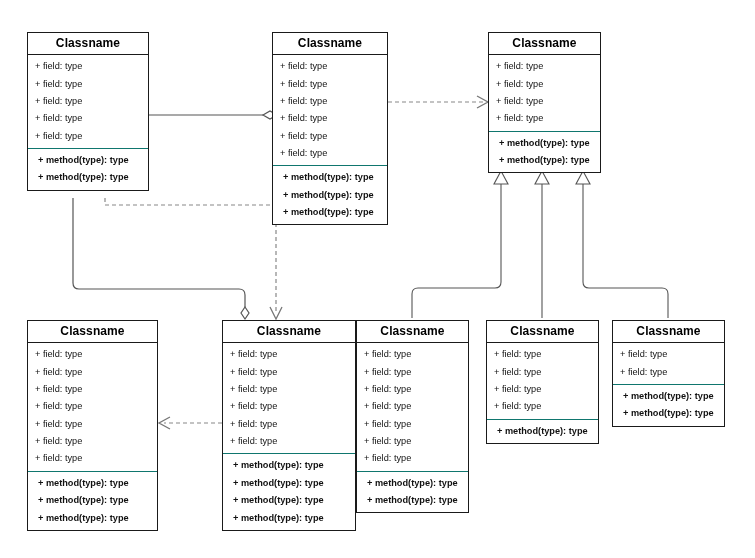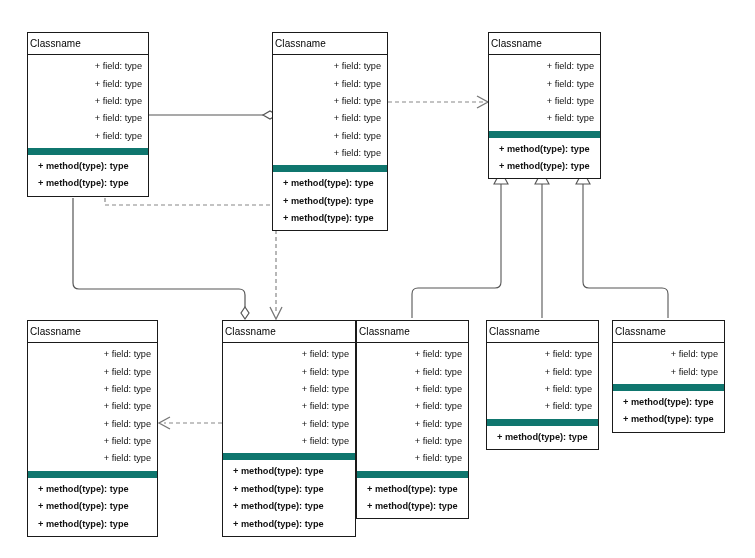--- a/index.html
+++ b/index.html
@@ -21,35 +21,34 @@
     height: 558px;
   }
   .uml-class {
     position: absolute;
     box-sizing: border-box;
     border: 1px solid #1a1a1a;
     background: #ffffff;
     z-index: 5;
   }
   .uml-title {
-    text-align: left;
-    font-weight: normal;
-    font-size: 10px;
+    text-align: center;
+    font-weight: bold;
+    font-size: 12px;
     color: #000000;
     padding: 5px 2px 5px 2px;
     border-bottom: 1px solid #1a1a1a;
     line-height: 11px;
     letter-spacing: 0.1px;
   }
   .uml-section {
     padding: 3px 0 3px 0;
   }
   .uml-section.fields {
-    border-bottom: 7px solid #0f766e;
-    text-align: right;
+    border-bottom: 1px solid #0f766e;
   }
   .uml-row {
     font-size: 9.2px;
     color: #111111;
     line-height: 11px;
     padding: 3.2px 6px 3.2px 7px;
     white-space: nowrap;
   }
   .uml-section.methods .uml-row {
     padding-left: 10px;

